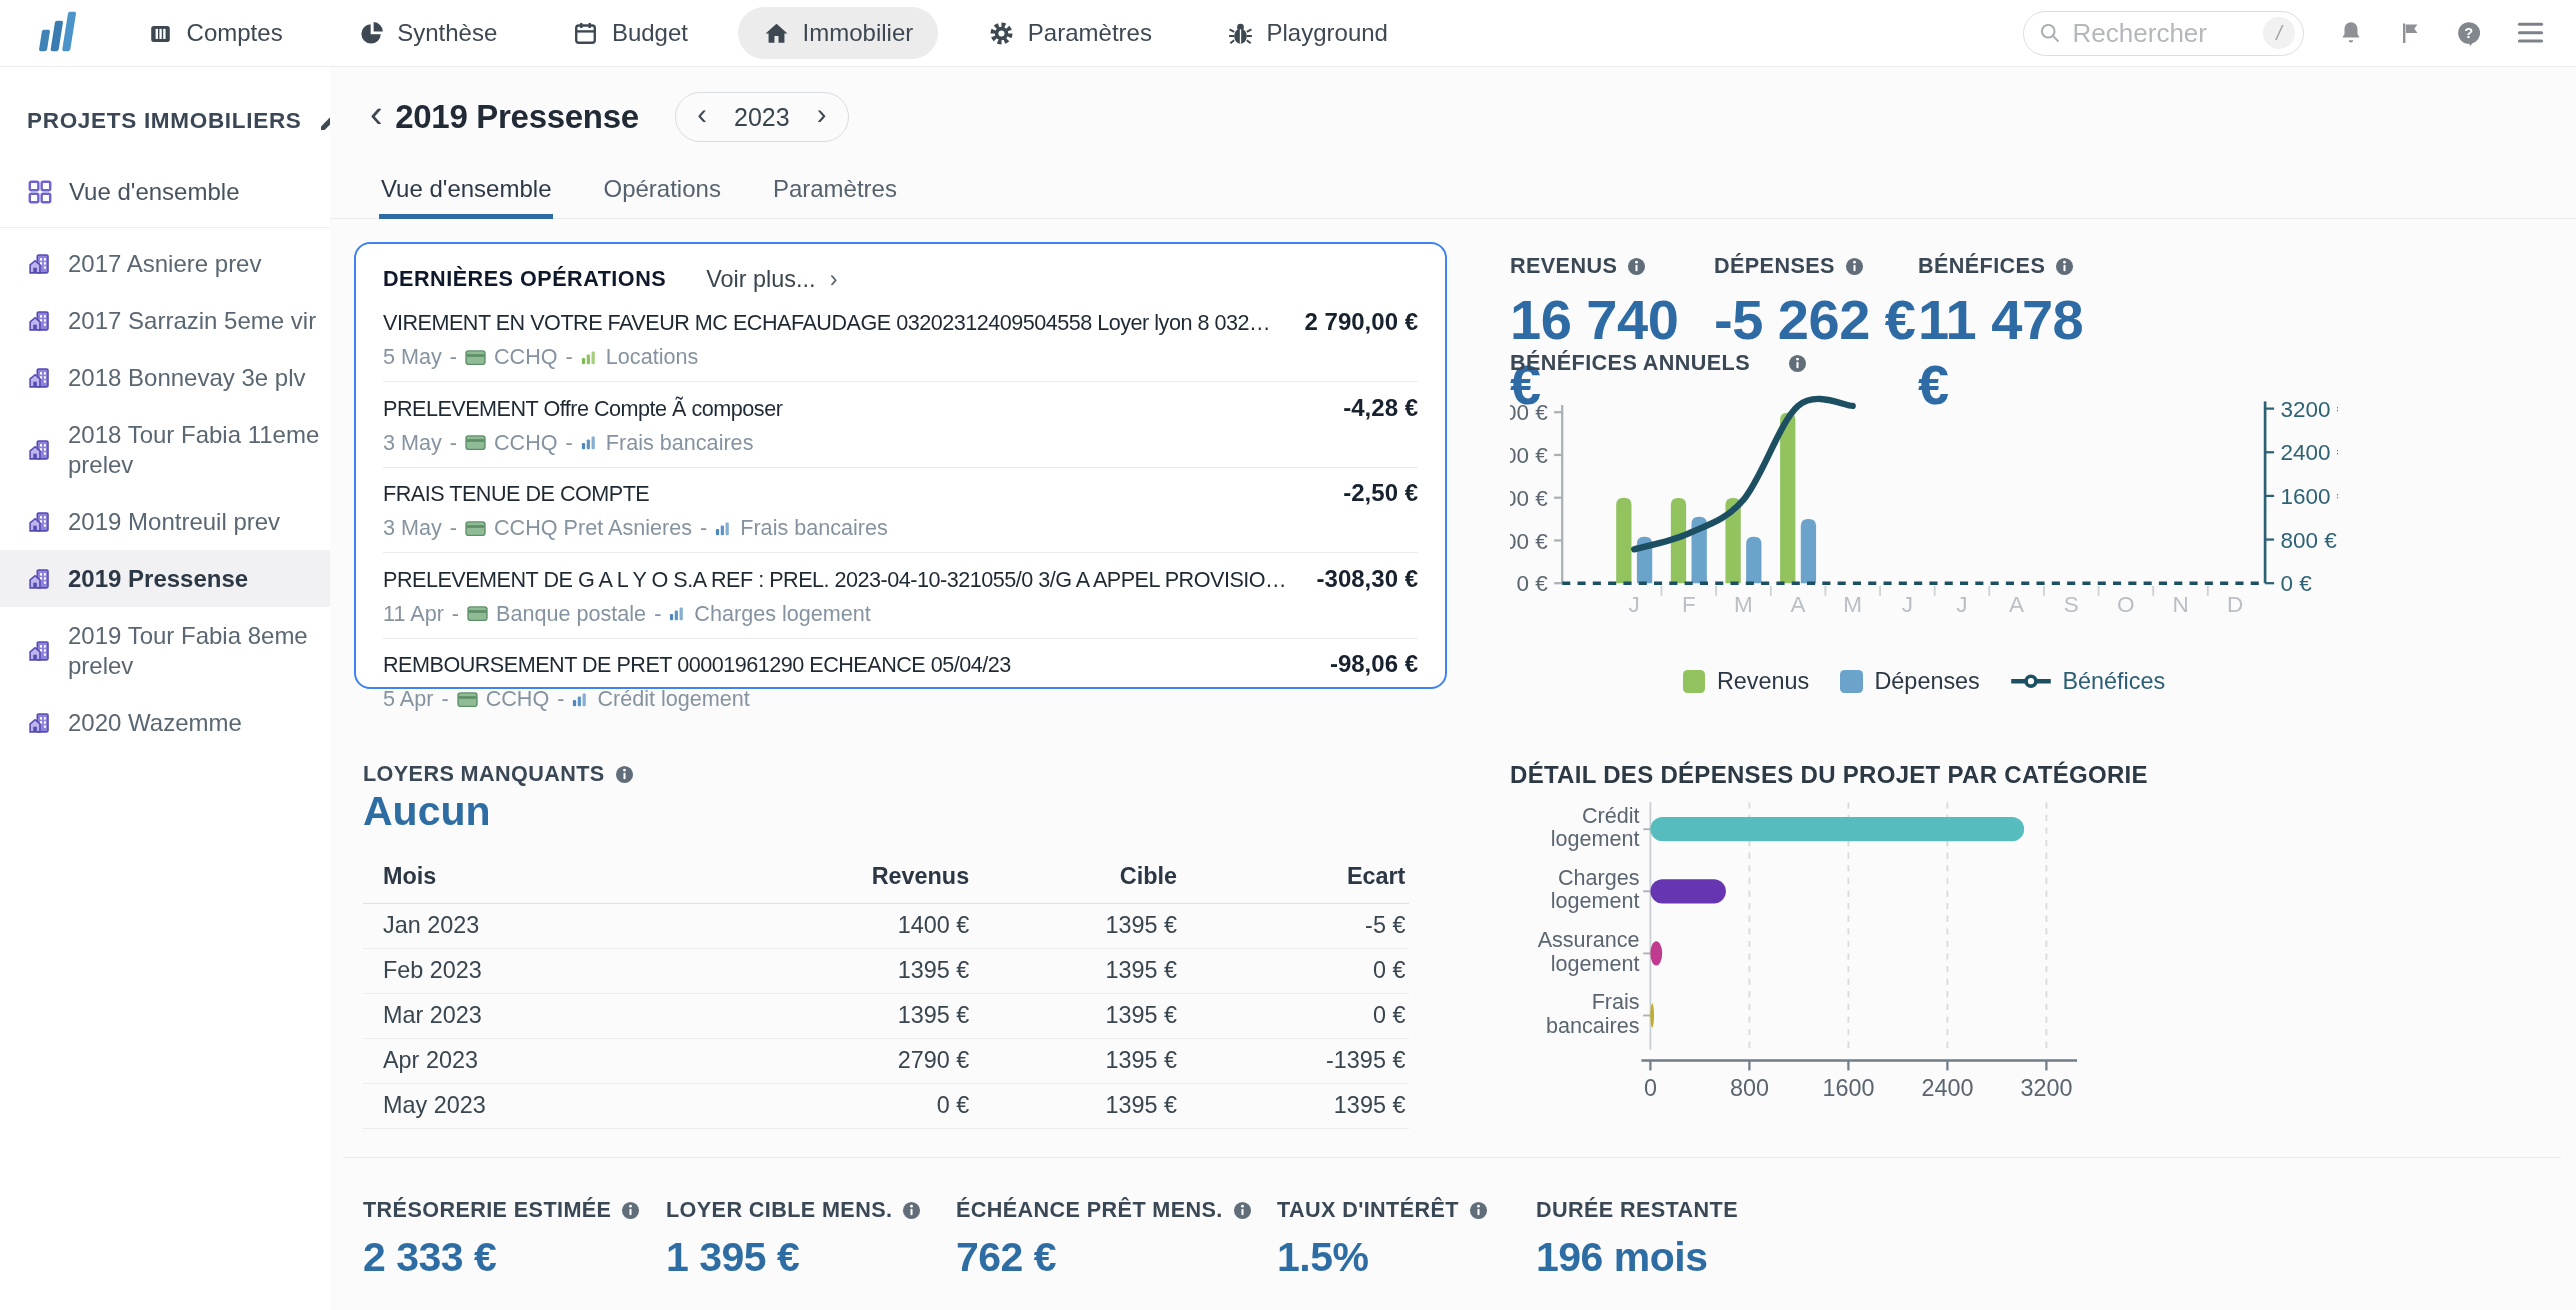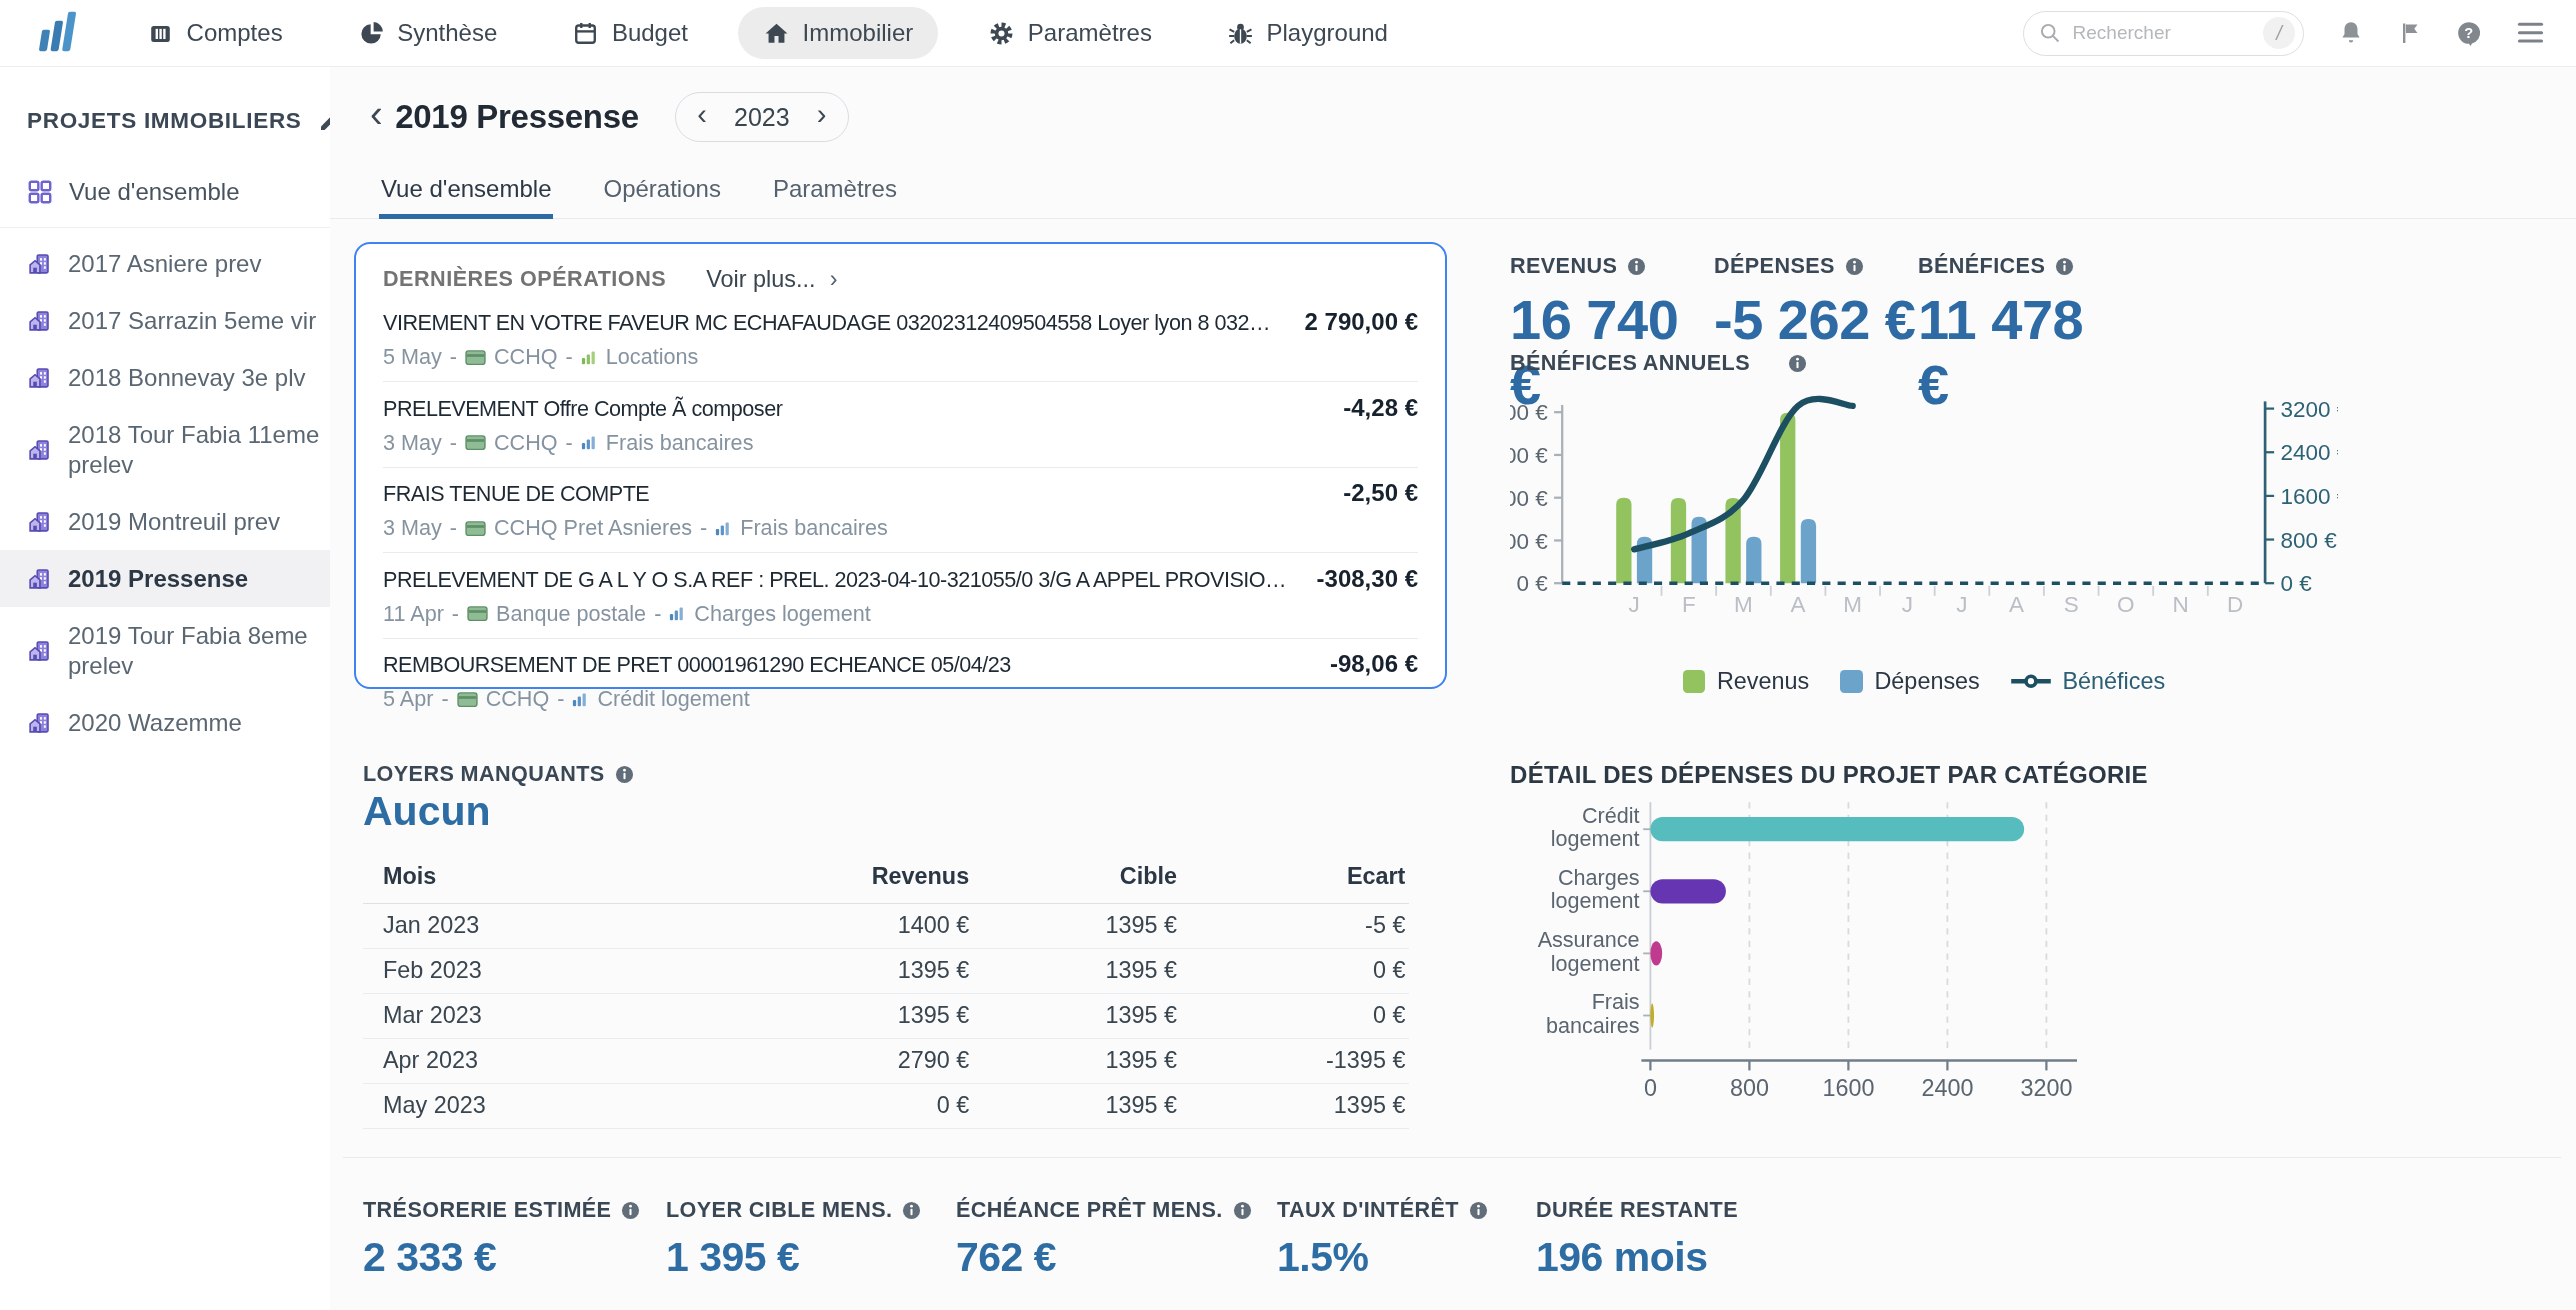--- a/index.html
+++ b/index.html
@@ -9,21 +9,21 @@
   .icon svg { display:block; }
 
   
   .topbar { position:absolute; top:0; left:0; width:100%; height:67px; background:#fff; border-bottom:0.9px solid #ebedef; display:flex; align-items:center; padding:0 31px; z-index:5; }
   .logo { margin-right:41px; cursor:pointer; }
   .nav { display:flex; align-items:center; gap:25px; }
   .nav-item { display:flex; align-items:center; gap:12.6px; height:52px; padding:0 25px; border-radius:26px; font-size:24px; color:#3d4852; cursor:pointer; white-space:nowrap; }
   .nav-item.active { background:#ececec; }
   .topbar-right { margin-left:auto; display:flex; align-items:center; gap:34px; }
   .search { width:281px; height:45px; border:1.8px solid #dcdee0; border-radius:22.5px; display:flex; align-items:center; padding:0 8px 0 14.4px; gap:10.8px; background:#fff; }
-  .search input { border:none; outline:none; flex:1; font-size:19px; color:#737373; background:transparent; min-width:0; font-family:inherit; }
+  .search input { border:none; outline:none; flex:1; font-size:26px; color:#737373; background:transparent; min-width:0; font-family:inherit; }
   .search input::placeholder { color:#b4b8bc; }
   .slash-badge { width:32px; height:32px; border-radius:50%; background:#f1f1f2; color:#9fa3a7; display:flex; align-items:center; justify-content:center; font-size:20px; font-style:italic; flex:none; }
   .tb-icon { cursor:pointer; display:flex; }
 
   
   .sidebar { position:absolute; top:67px; left:0; width:386px; bottom:0; background:#fff; border-right:0.9px solid #e9ebee; padding-top:41px; }
   .sb-header { display:flex; align-items:center; gap:16px; padding:0 27px; font-size:22.5px; font-weight:700; letter-spacing:0.7px; color:#3b4754; margin-bottom:29px; }
   .sb-item { display:flex; align-items:center; gap:16px; padding:13.5px 21.6px 13.5px 27px; font-size:24px; color:#5a6772; cursor:pointer; position:relative; }
   .sb-item .icon { flex:none; }
   .sb-item .label { line-height:30px; }
@@ -41,21 +41,21 @@
   .year-pill .chev { font-size:29px; color:#3d4852; cursor:pointer; line-height:25px; padding-bottom:4.5px; }
   .tabs { position:absolute; left:0; right:0; top:108px; height:44px; padding-left:51px; display:flex; gap:52px; border-bottom:0.9px solid #e8eaec; }
   .tab { font-size:24px; color:#55626e; cursor:pointer; position:relative; }
   .tab.active { color:#2c3845; }
   .tab.active::after { content:""; position:absolute; left:-1.8px; right:-1.8px; bottom:-0.9px; height:5.4px; background:#2e6ba5; }
   .content { position:absolute; left:0; top:152px; right:0; bottom:0; }
 
   
   .ops-card { position:absolute; left:24px; top:23.4px; width:1093px; height:447px; background:#fff; border:2.7px solid #3f83f2; border-radius:16px; padding:21.6px 27px 5.4px 27px; }
   .ops-head { display:flex; align-items:center; gap:40px; margin-bottom:3.6px; }
-  .ops-title { font-size:21.6px; font-weight:700; color:#737373; letter-spacing:0.5px; }
+  .ops-title { font-size:21.6px; font-weight:700; color:#0f172a; letter-spacing:0.5px; }
   .ops-more { font-size:23.4px; color:#39454f; display:flex; gap:14.4px; align-items:center; cursor:pointer; }
   .ops-more .chev { font-size:23.4px; color:#55626e; }
   .op-row { padding:11.7px 0 10.8px; border-bottom:0.9px solid #e9ebed; cursor:pointer; }
   .op-row:last-child { border-bottom:none; }
   .op-main { display:flex; justify-content:space-between; gap:25px; align-items:baseline; }
   .op-title { font-size:21.6px; letter-spacing:-0.5px; color:#1e2933; white-space:nowrap; overflow:hidden; text-overflow:ellipsis; flex:1; }
   .op-amount { font-size:24px; font-weight:700; color:#17222e; white-space:nowrap; flex:none; }
   .op-sub { margin-top:8px; font-size:21.6px; color:#8593a0; display:flex; align-items:center; gap:8px; }
   .op-sub .icon { display:flex; }
 

